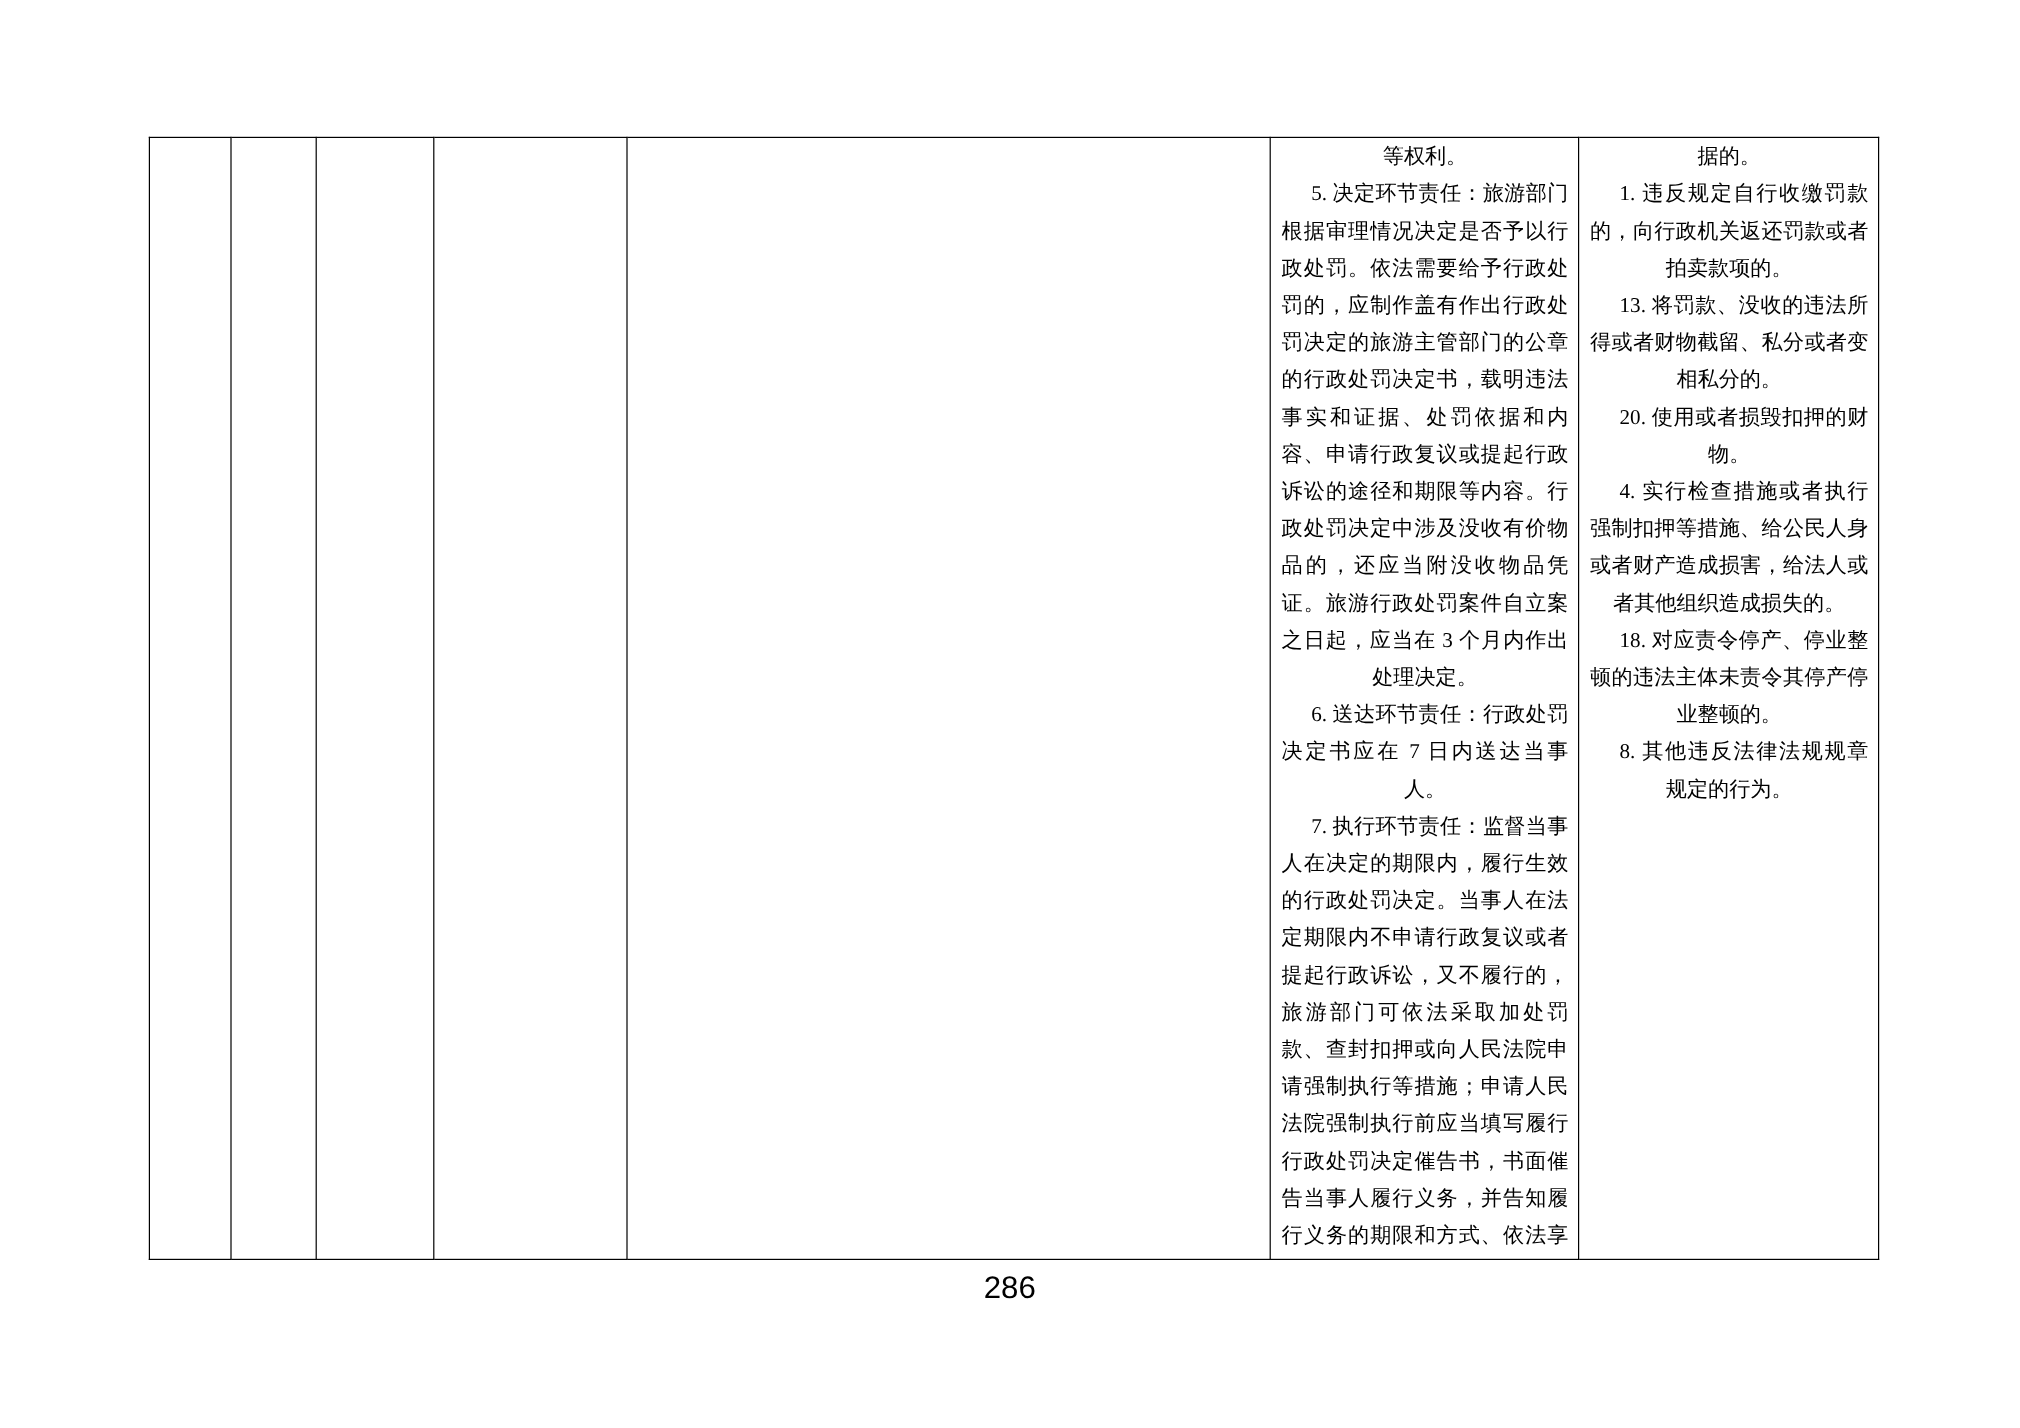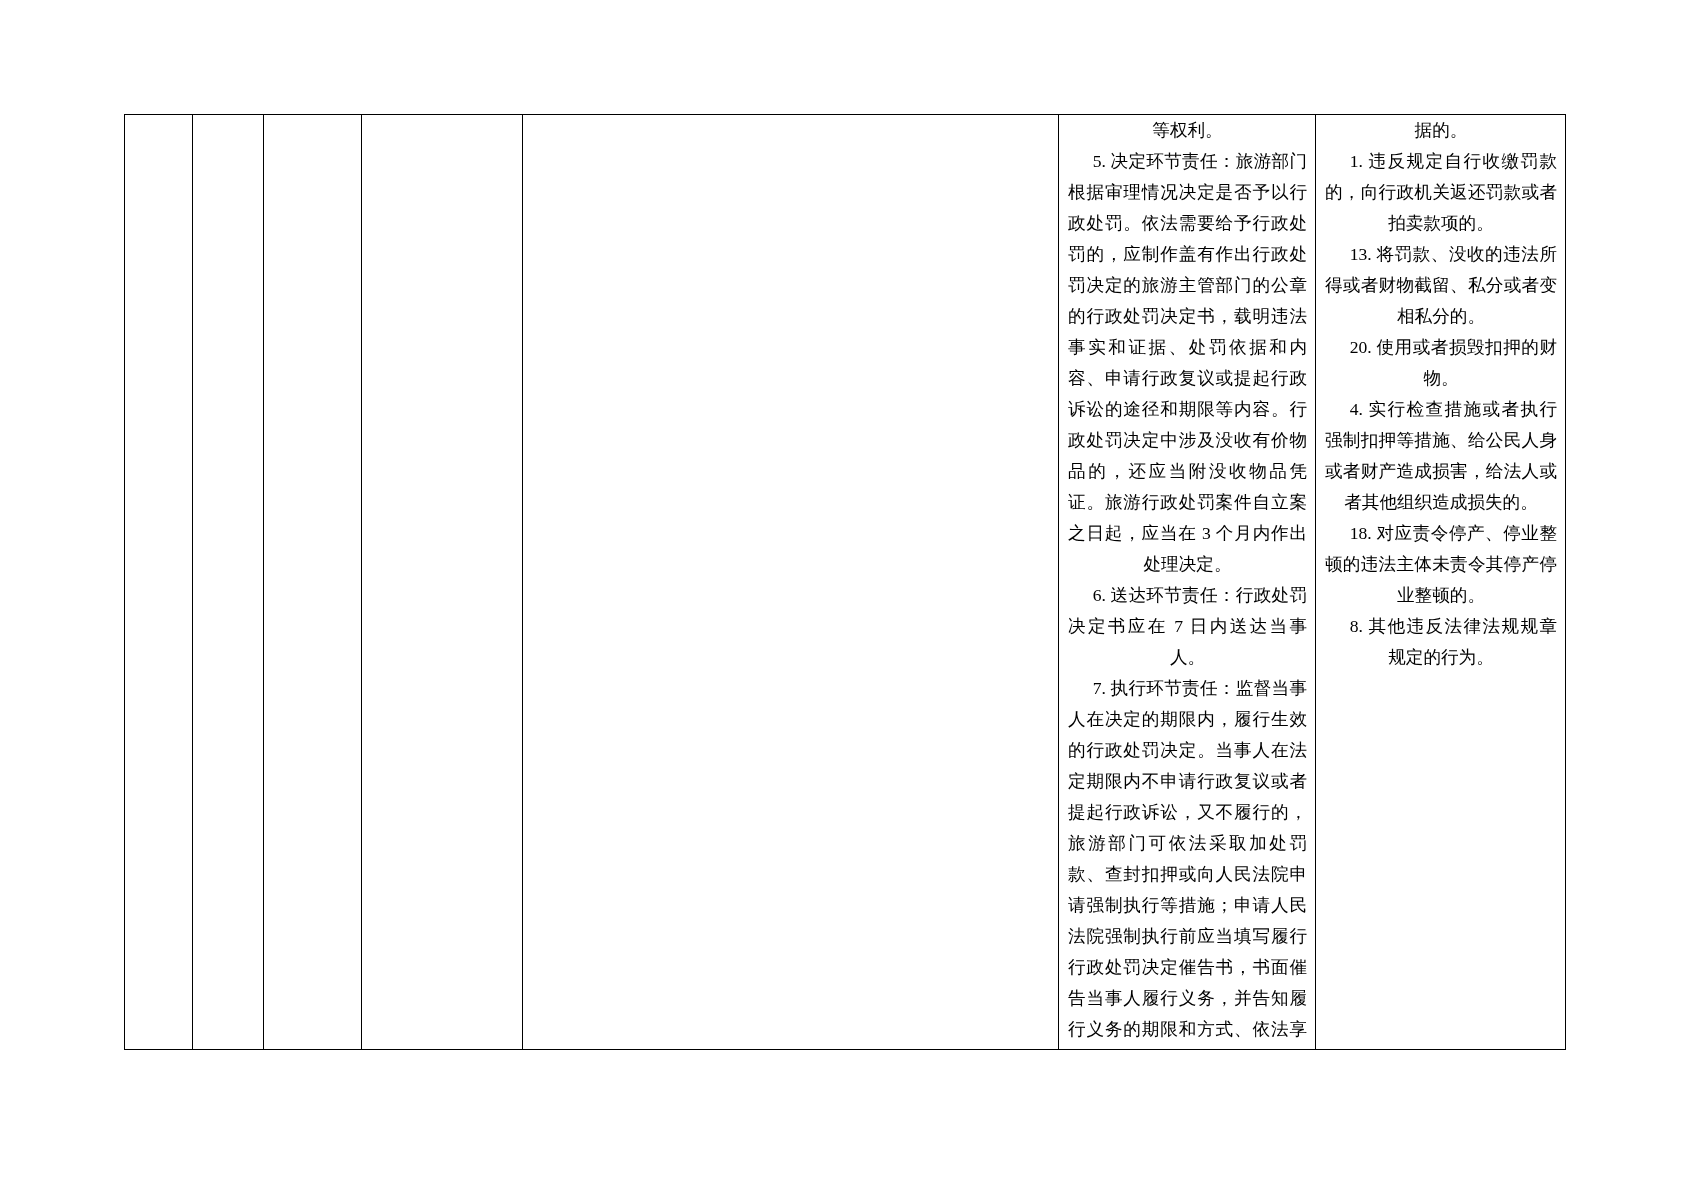--- a/index.html
+++ b/index.html
@@ -108,14 +108,15 @@
             <p>20. 使用或者损毁扣押的财物。</p>
             <p>4. 实行检查措施或者执行强制扣押等措施、给公民人身或者财产造成损害，给法人或者其他组织造成损失的。</p>
             <p>18. 对应责令停产、停业整顿的违法主体未责令其停产停业整顿的。</p>
             <p>8. 其他违反法律法规规章规定的行为。</p>
           </div>
         </td>
       </tr>
     </tbody>
   </table>
 
+  <div class="page-number">286</div>
 
 </div>
 
 </body></html>

